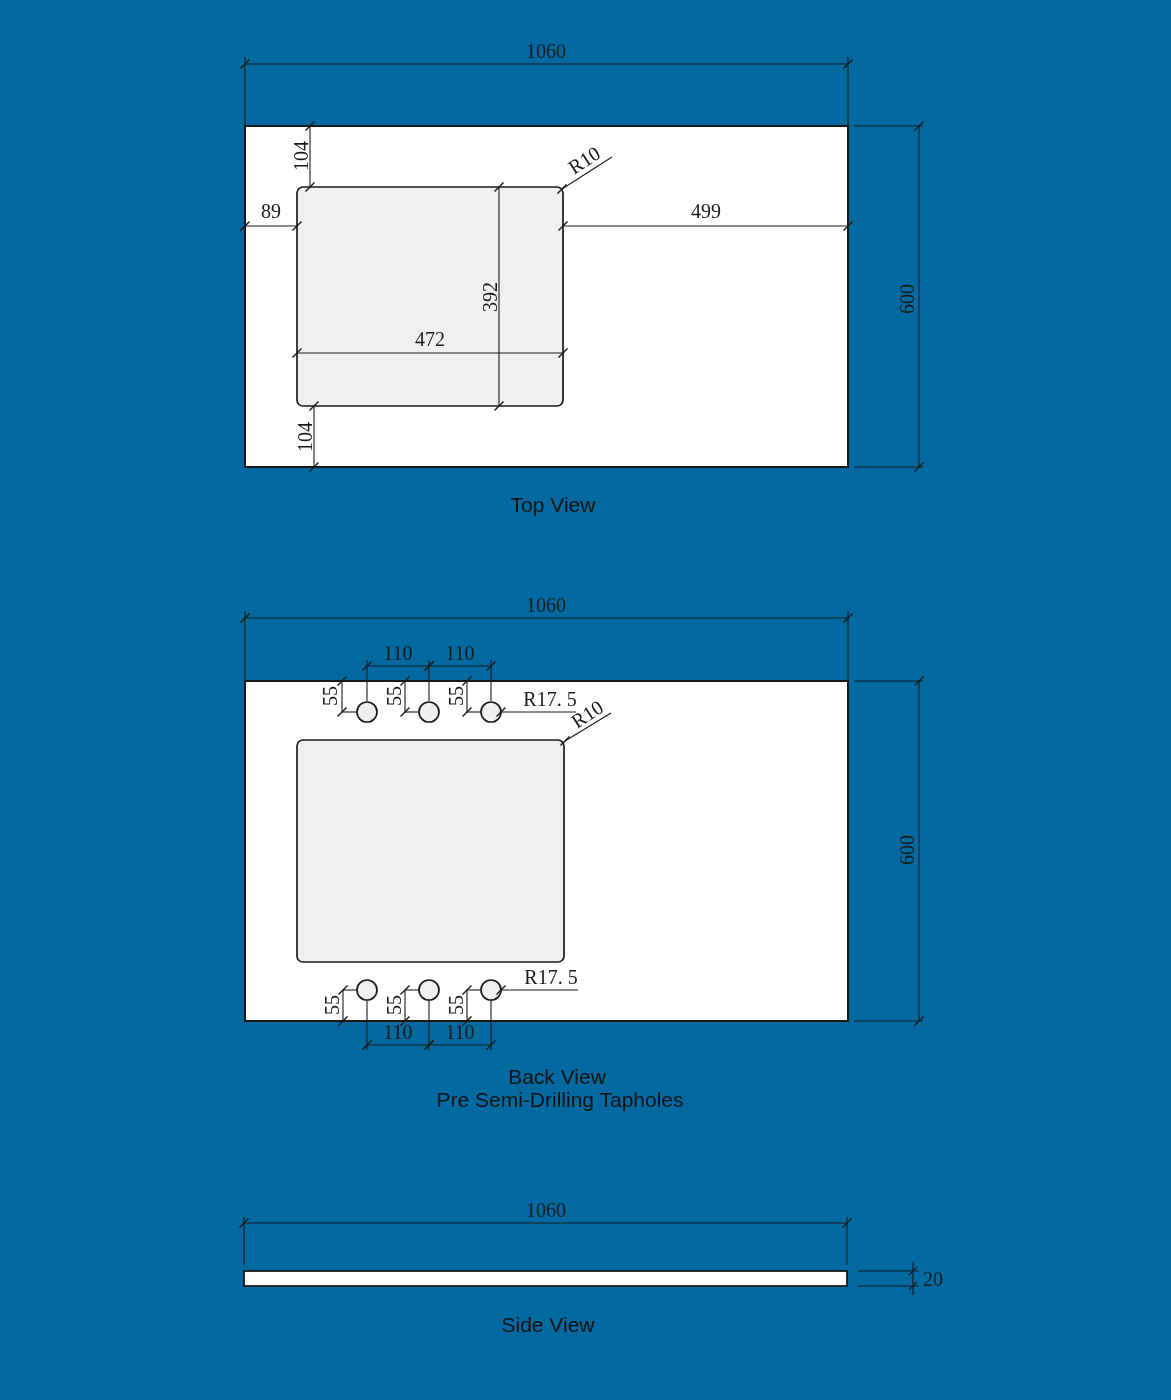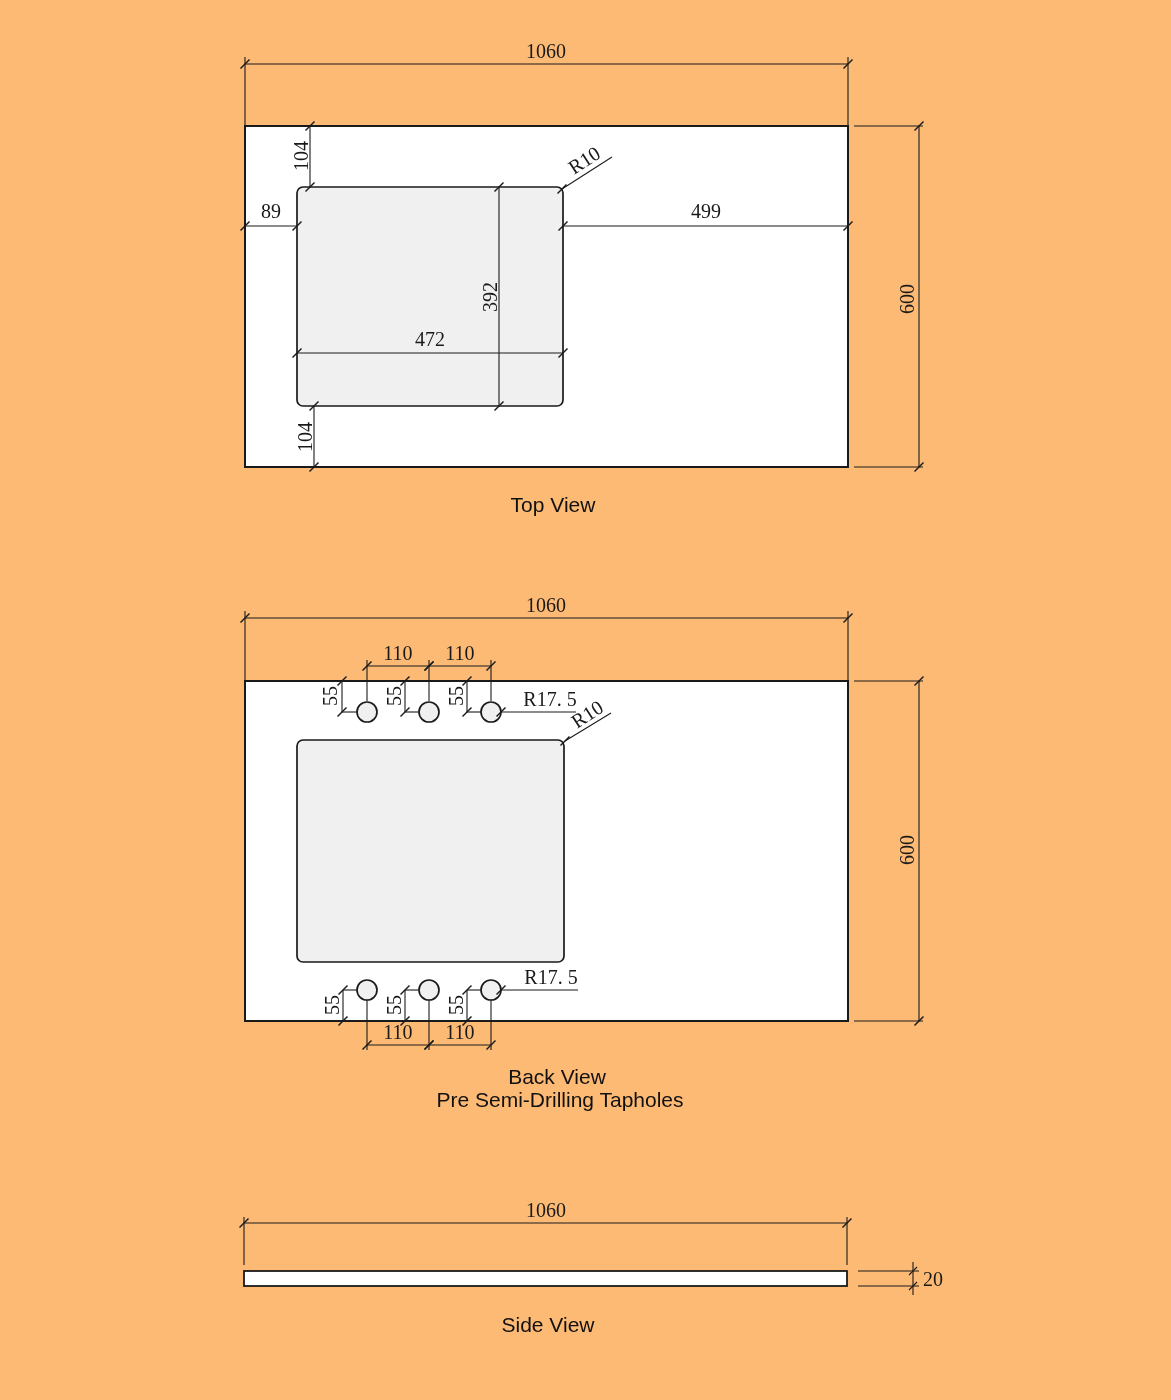--- a/index.html
+++ b/index.html
@@ -1,16 +1,16 @@
 <!DOCTYPE html>
 <html><head>
 <meta charset="utf-8">
 <style>
   html,body{margin:0;padding:0;background:#ffffff;}
-  .sheet{position:relative;width:1171px;height:1400px;background:#fdba74;overflow:hidden;
+  .sheet{position:relative;width:1171px;height:1400px;background:#0369a1;overflow:hidden;
          font-family:"Liberation Sans",sans-serif;}
   svg{display:block;}
   .outline{fill:#ffffff;stroke:#1a1a1a;stroke-width:2;}
   .cutout{fill:#f0f0f0;stroke:#1a1a1a;stroke-width:1.7;}
   .hole{fill:#f0f0f0;stroke:#1a1a1a;stroke-width:1.7;}
   .dim{stroke:#1a1a1a;stroke-width:1.1;fill:none;}
   .dimtext{font-family:"Liberation Serif",serif;font-size:20px;fill:#1a1a1a;}
   .viewtitle{font-family:"Liberation Sans",sans-serif;font-size:21px;fill:#111111;}
 </style>
 </head>

